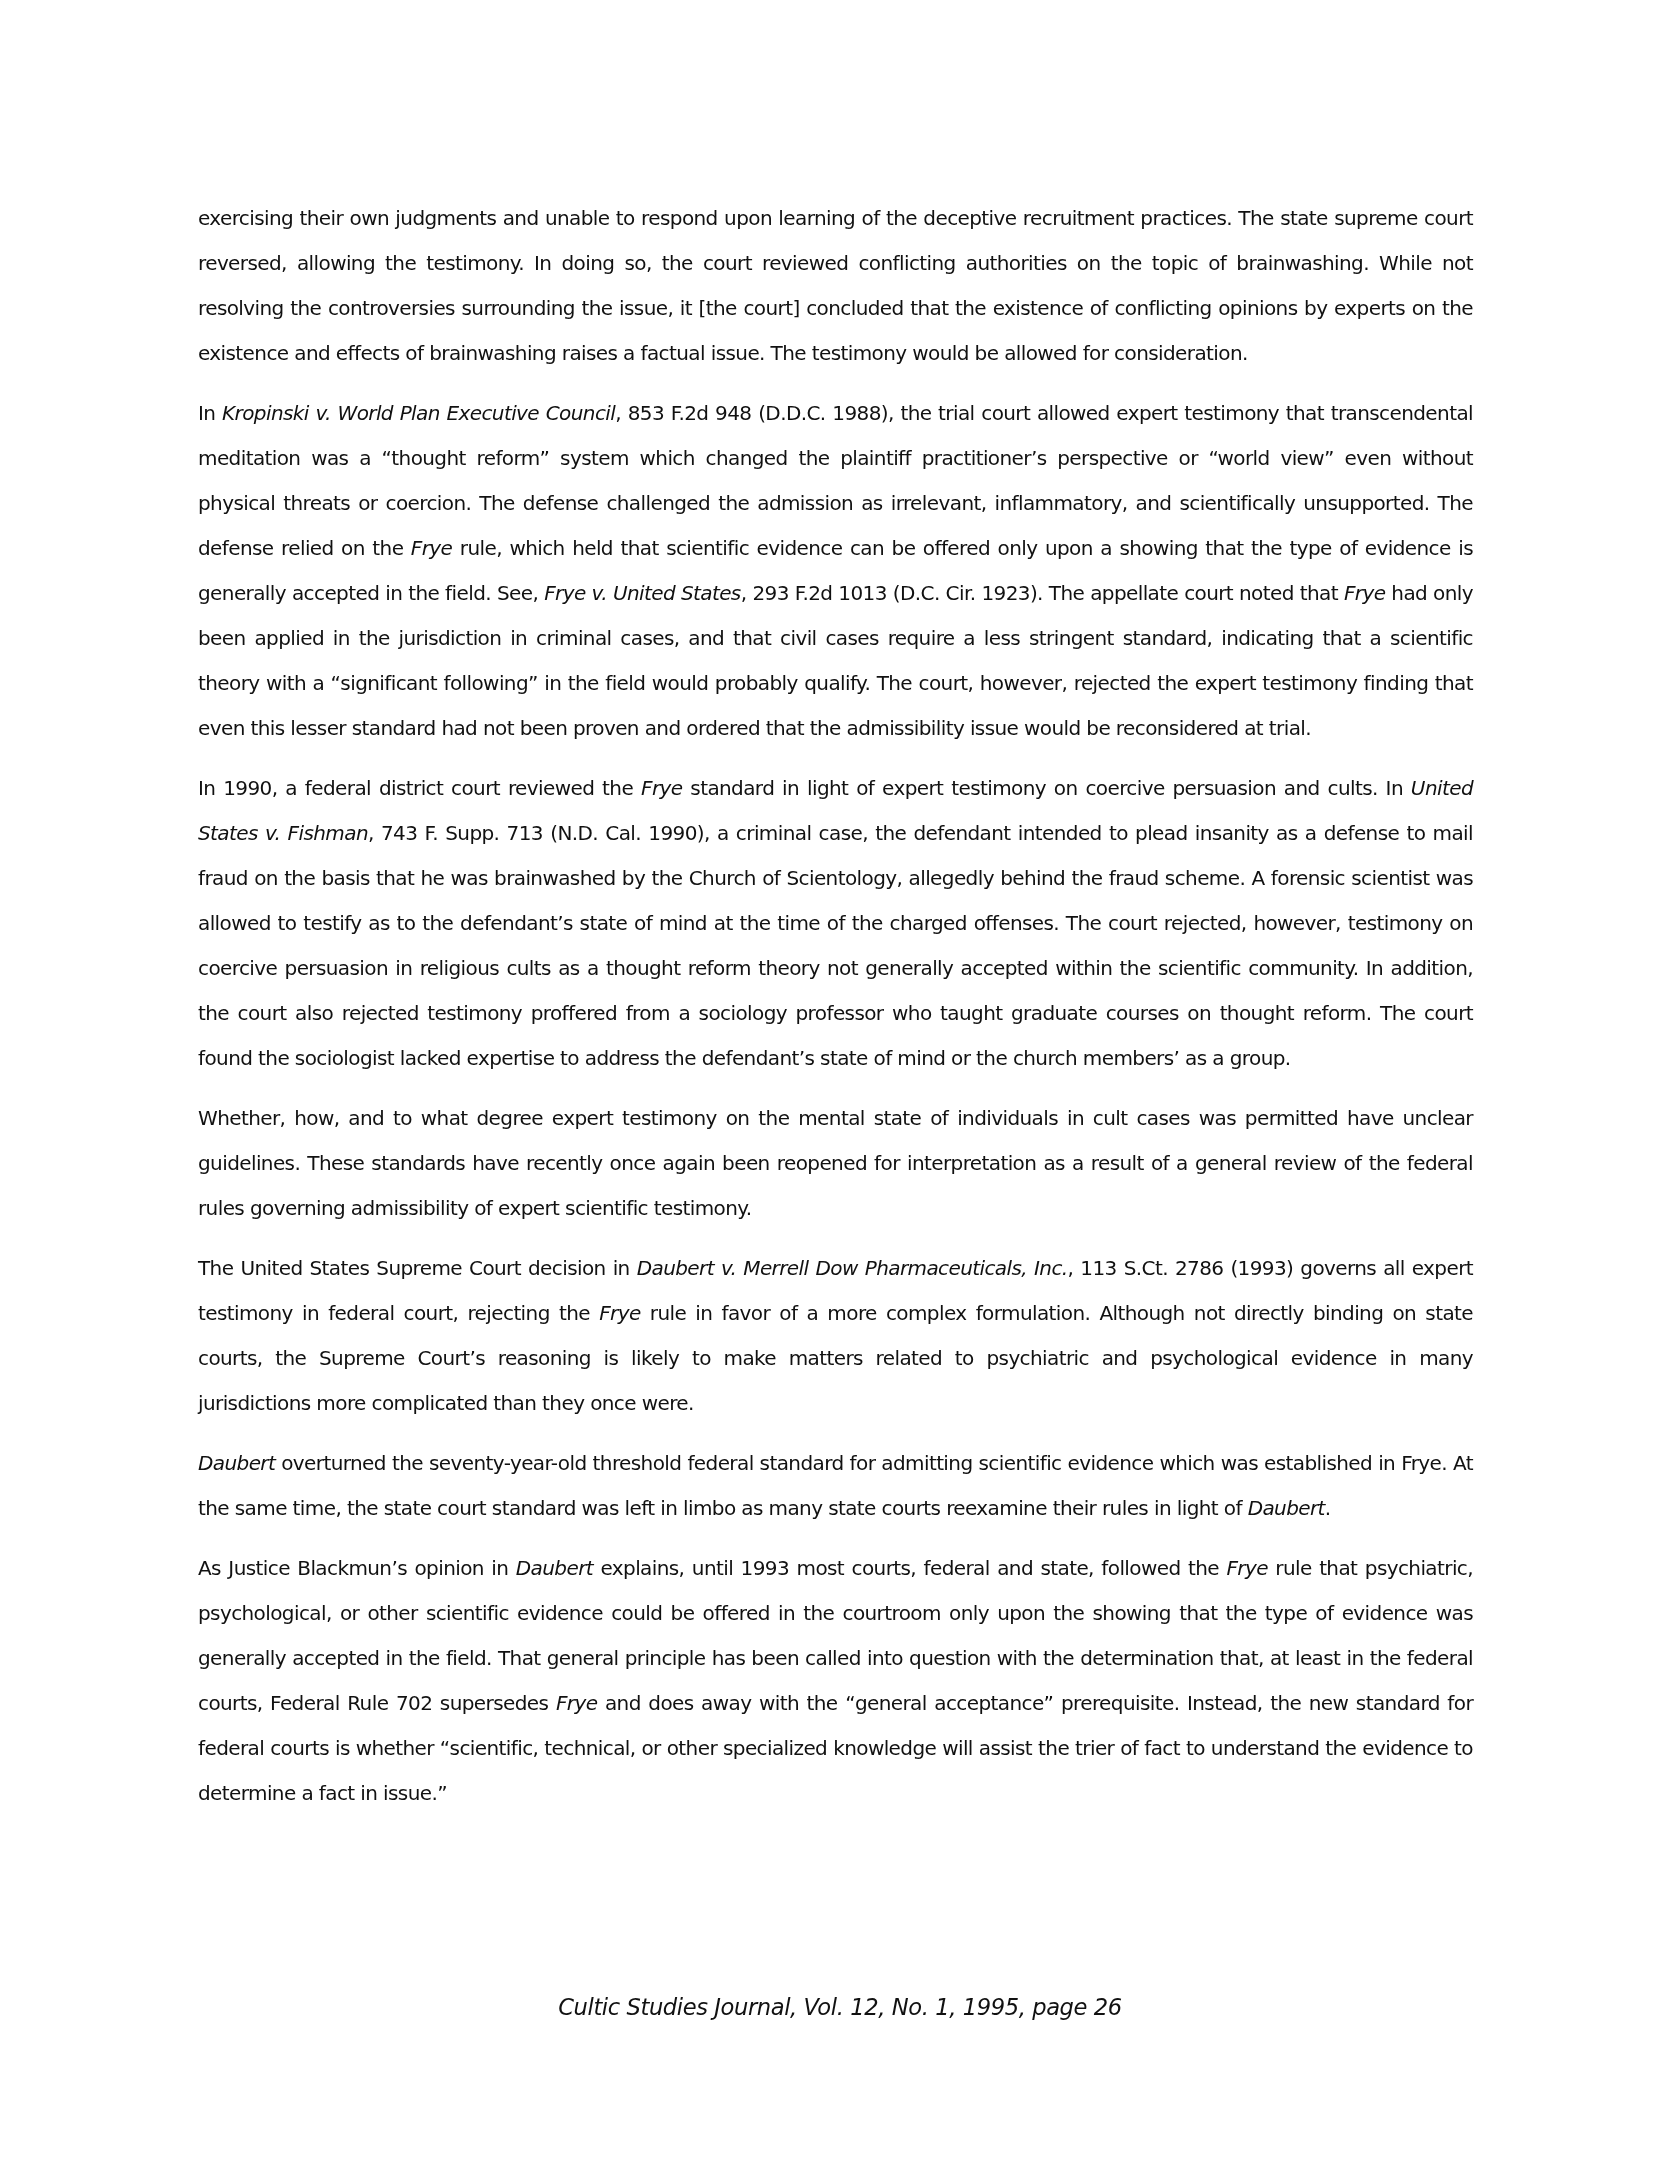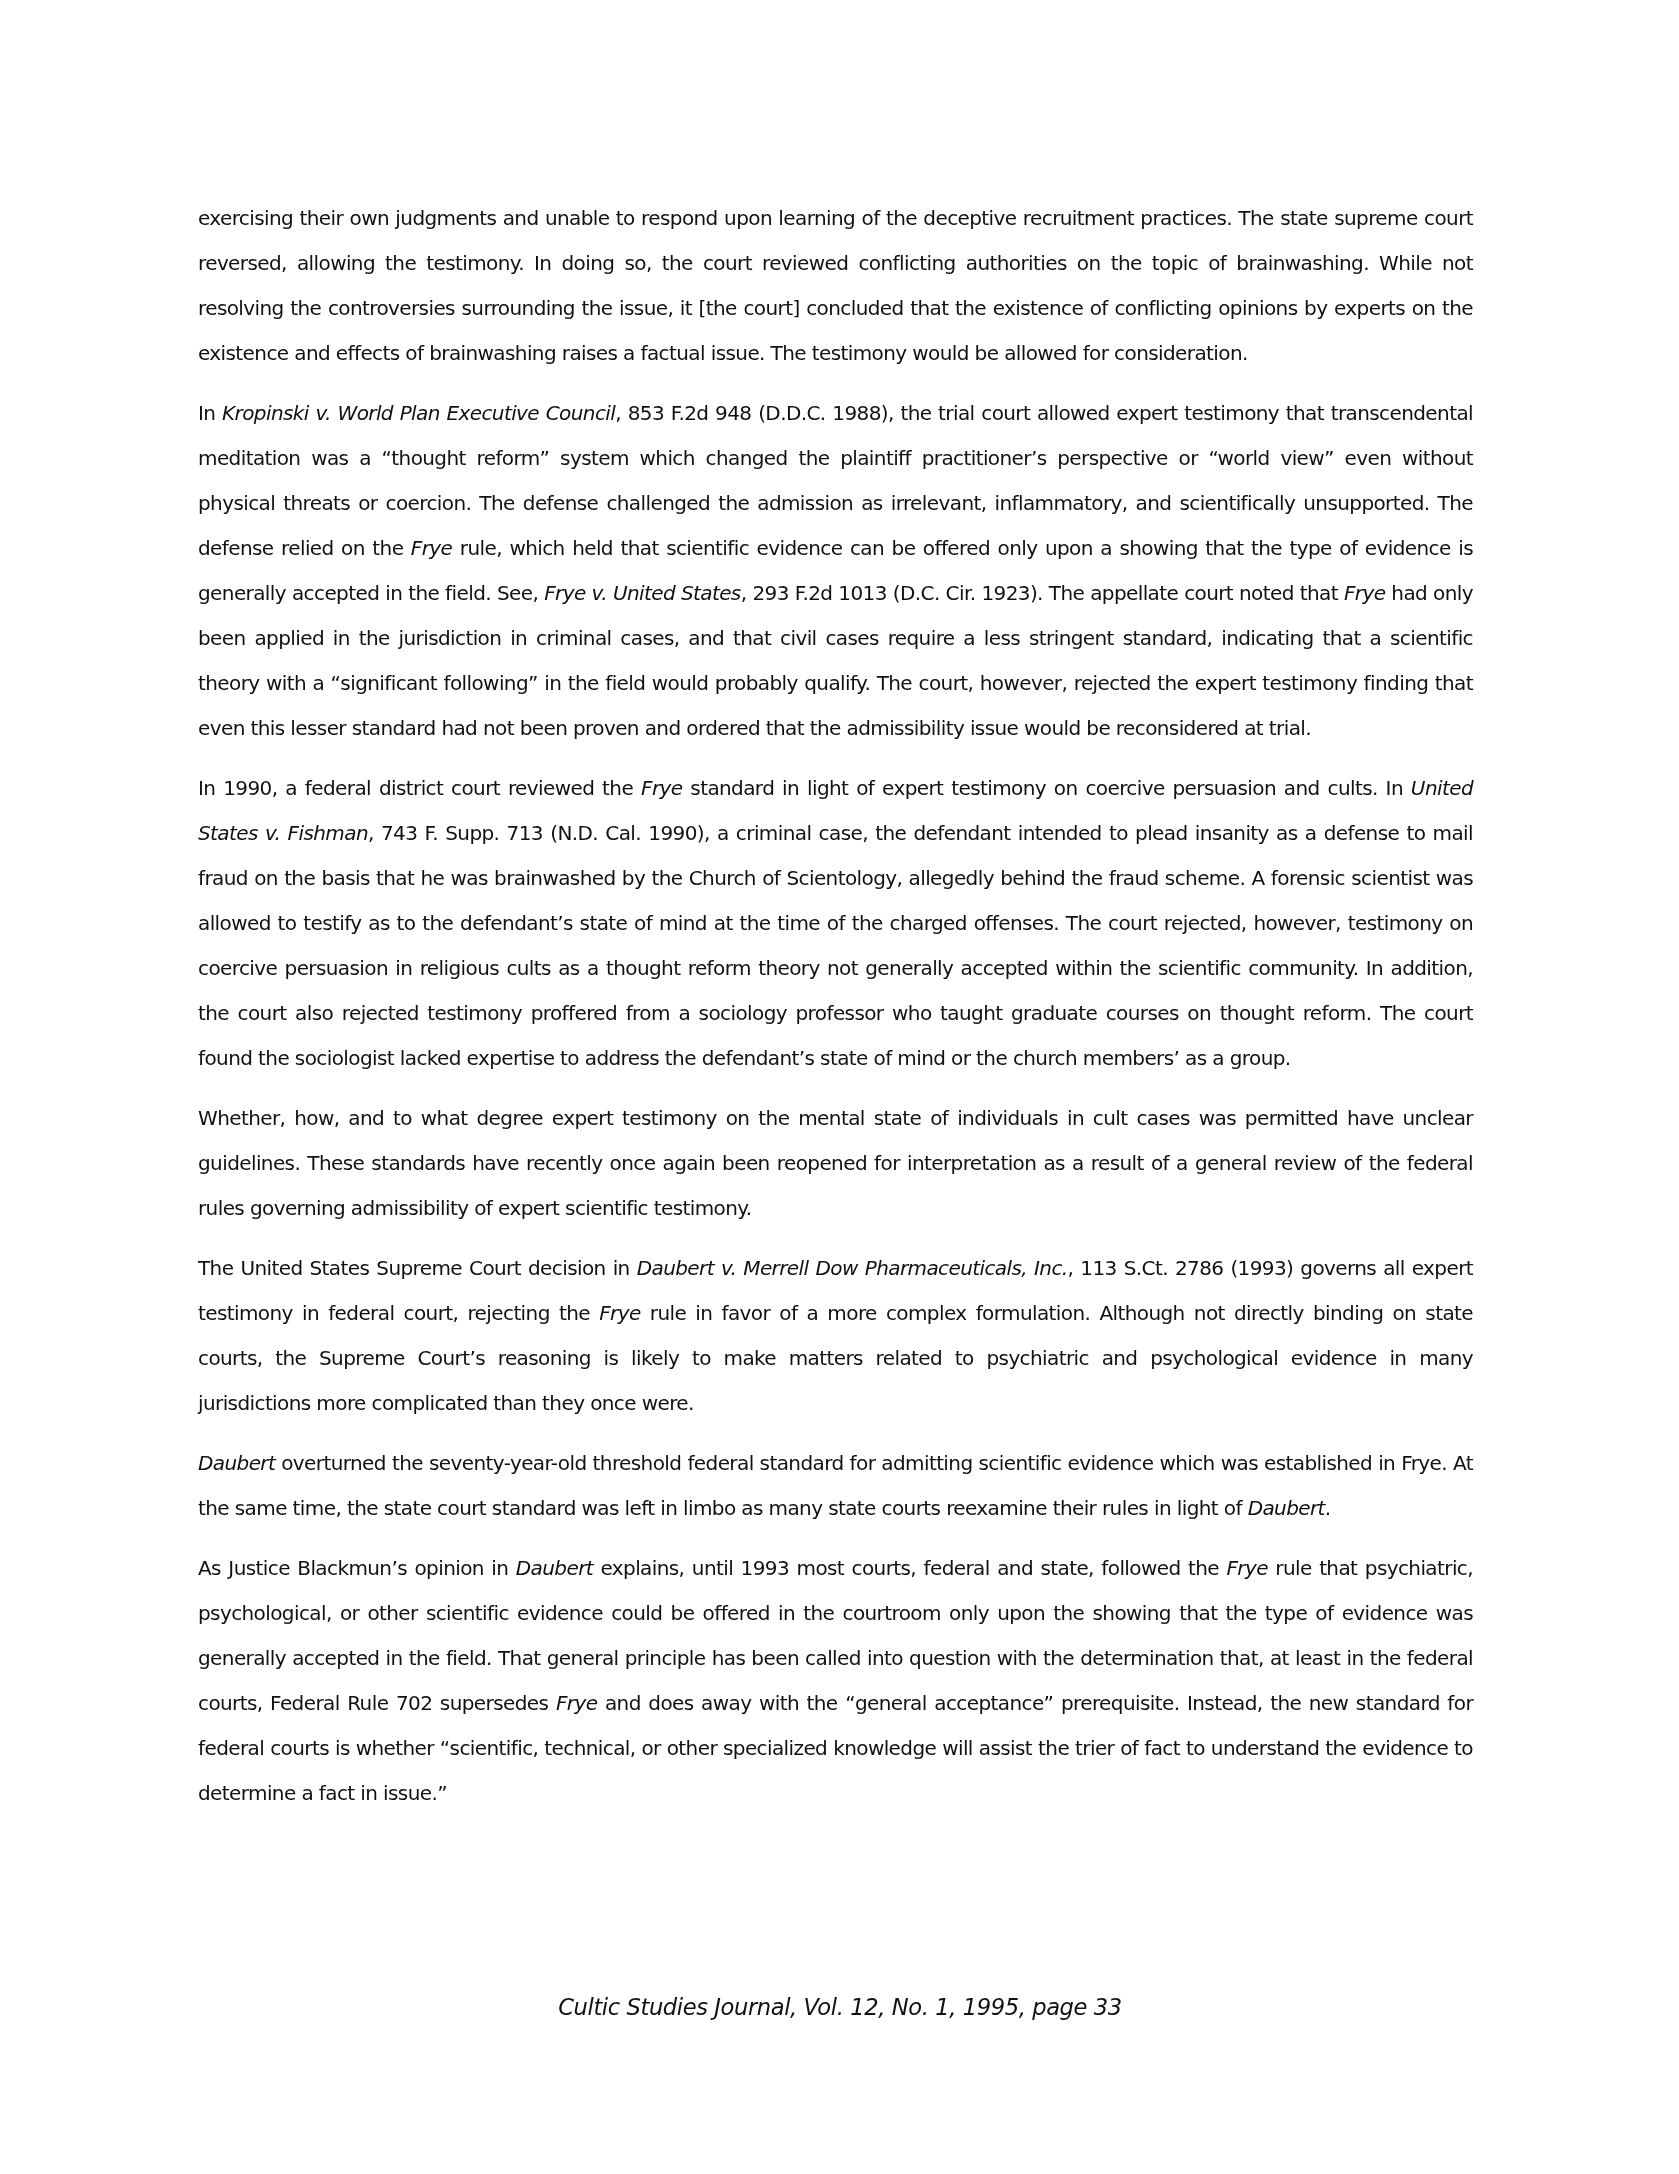--- a/index.html
+++ b/index.html
@@ -45,14 +45,14 @@
 
 <p class="para"><span>exercising their own judgments and unable to respond upon learning of the deceptive recruitment practices. The state supreme court reversed, allowing the testimony. In doing so, the court reviewed conflicting authorities on the topic of brainwashing. While not resolving the controversies surrounding the issue, it [the court] concluded that the existence of conflicting opinions by experts on the existence and effects of brainwashing raises a factual issue. The testimony would be allowed for consideration.</span></p>
     <p class="para"><span>In </span><em>Kropinski v. World Plan Executive Council</em><span>, 853 F.2d 948 (D.D.C. 1988), the trial court allowed expert testimony that transcendental meditation was a “thought reform” system which changed the plaintiff practitioner’s perspective or “world view” even without physical threats or coercion. The defense challenged the admission as irrelevant, inflammatory, and scientifically unsupported. The defense relied on the </span><em>Frye</em><span> rule, which held that scientific evidence can be offered only upon a showing that the type of evidence is generally accepted in the field. See, </span><em>Frye v. United States</em><span>, 293 F.2d 1013 (D.C. Cir. 1923). The appellate court noted that </span><em>Frye</em><span> had only been applied in the jurisdiction in criminal cases, and that civil cases require a less stringent standard, indicating that a scientific theory with a “significant following” in the field would probably qualify. The court, however, rejected the expert testimony finding that even this lesser standard had not been proven and ordered that the admissibility issue would be reconsidered at trial.</span></p>
     <p class="para"><span>In 1990, a federal district court reviewed the </span><em>Frye</em><span> standard in light of expert testimony on coercive persuasion and cults. In </span><em>United States v. Fishman</em><span>, 743 F. Supp. 713 (N.D. Cal. 1990), a criminal case, the defendant intended to plead insanity as a defense to mail fraud on the basis that he was brainwashed by the Church of Scientology, allegedly behind the fraud scheme. A forensic scientist was allowed to testify as to the defendant’s state of mind at the time of the charged offenses. The court rejected, however, testimony on coercive persuasion in religious cults as a thought reform theory not generally accepted within the scientific community. In addition, the court also rejected testimony proffered from a sociology professor who taught graduate courses on thought reform. The court found the sociologist lacked expertise to address the defendant’s state of mind or the church members’ as a group.</span></p>
     <p class="para"><span>Whether, how, and to what degree expert testimony on the mental state of individuals in cult cases was permitted have unclear guidelines. These standards have recently once again been reopened for interpretation as a result of a general review of the federal rules governing admissibility of expert scientific testimony.</span></p>
     <p class="para"><span>The United States Supreme Court decision in </span><em>Daubert v. Merrell Dow Pharmaceuticals, Inc.</em><span>, 113 S.Ct. 2786 (1993) governs all expert testimony in federal court, rejecting the </span><em>Frye</em><span> rule in favor of a more complex formulation. Although not directly binding on state courts, the Supreme Court’s reasoning is likely to make matters related to psychiatric and psychological evidence in many jurisdictions more complicated than they once were.</span></p>
     <p class="para"><em>Daubert</em><span> overturned the seventy-year-old threshold federal standard for admitting scientific evidence which was established in Frye. At the same time, the state court standard was left in limbo as many state courts reexamine their rules in light of </span><em>Daubert</em><span>.</span></p>
     <p class="para"><span>As Justice Blackmun’s opinion in </span><em>Daubert</em><span> explains, until 1993 most courts, federal and state, followed the </span><em>Frye</em><span> rule that psychiatric, psychological, or other scientific evidence could be offered in the courtroom only upon the showing that the type of evidence was generally accepted in the field. That general principle has been called into question with the determination that, at least in the federal courts, Federal Rule 702 supersedes </span><em>Frye</em><span> and does away with the “general acceptance” prerequisite. Instead, the new standard for federal courts is whether “scientific, technical, or other specialized knowledge will assist the trier of fact to understand the evidence to determine a fact in issue.”</span></p>
   </div>
 
-<div class="footer">Cultic Studies Journal, Vol. 12, No. 1, 1995, page 33</div>
+<div class="footer">Cultic Studies Journal, Vol. 12, No. 1, 1995, page 26</div>
 
 
 </body></html>

